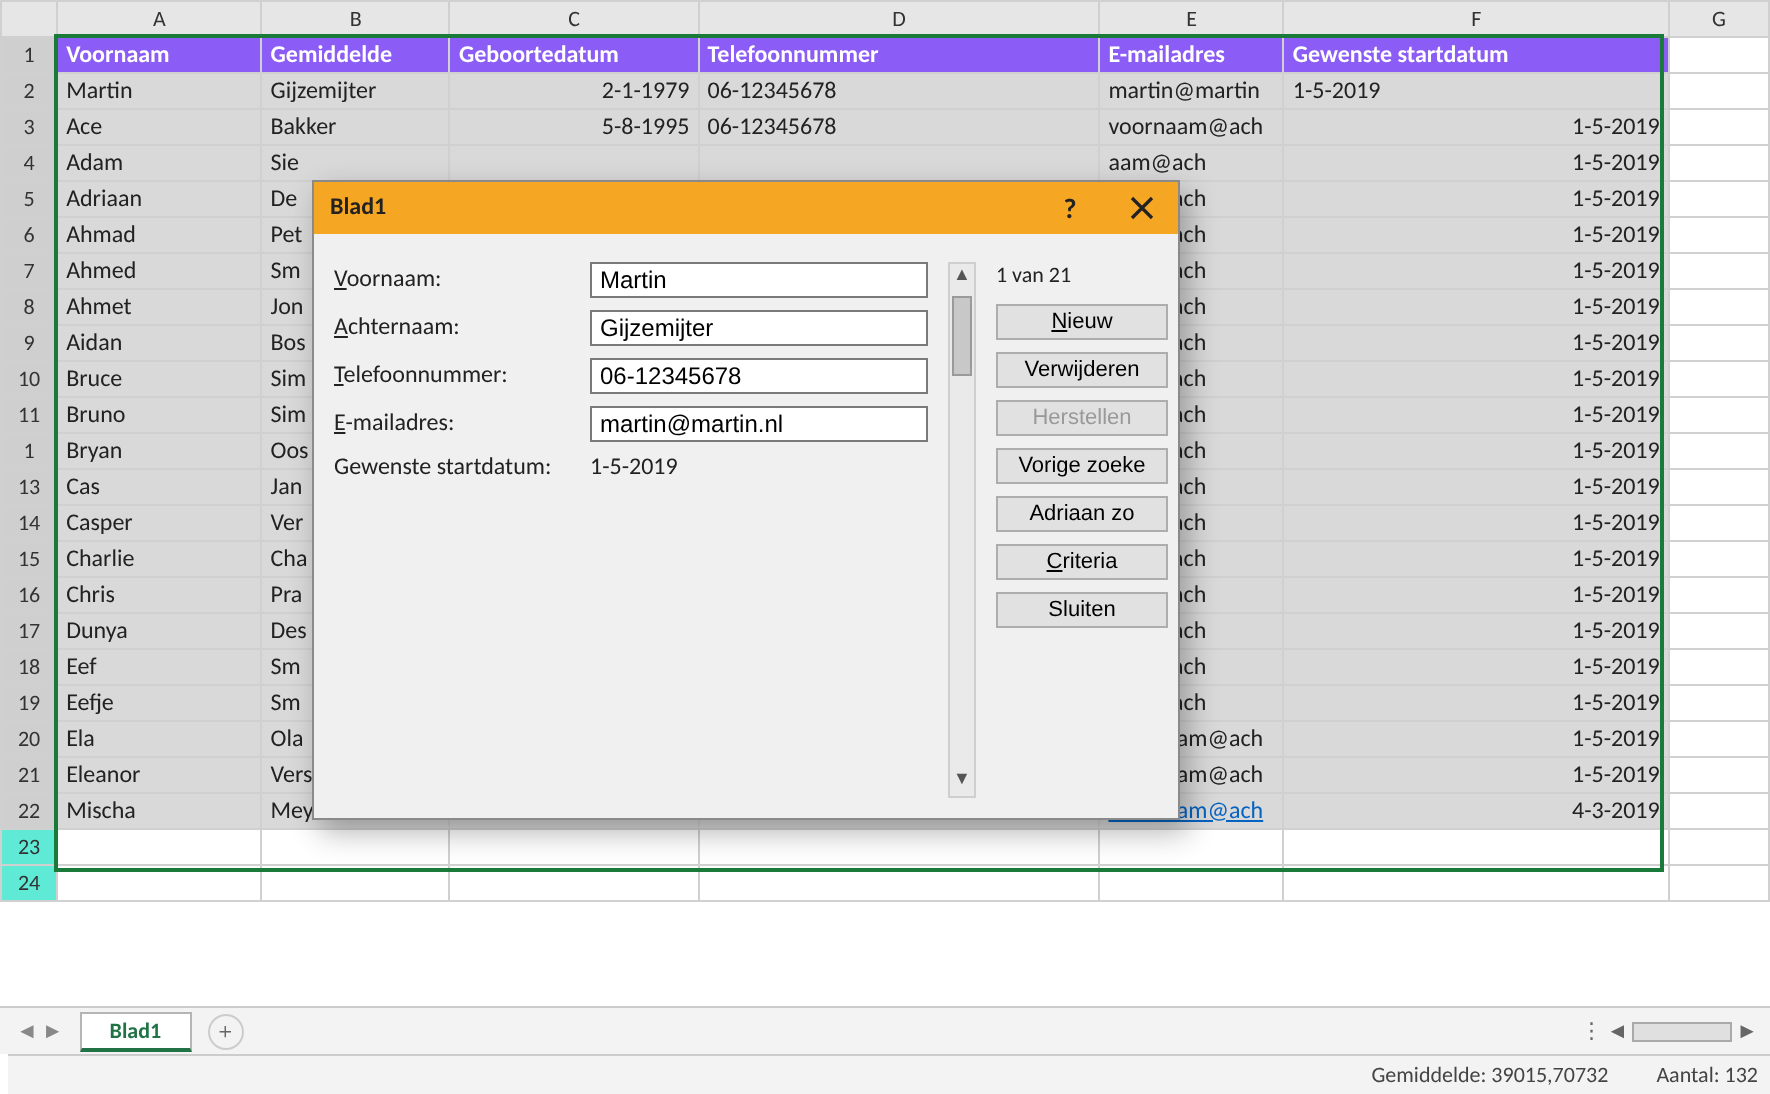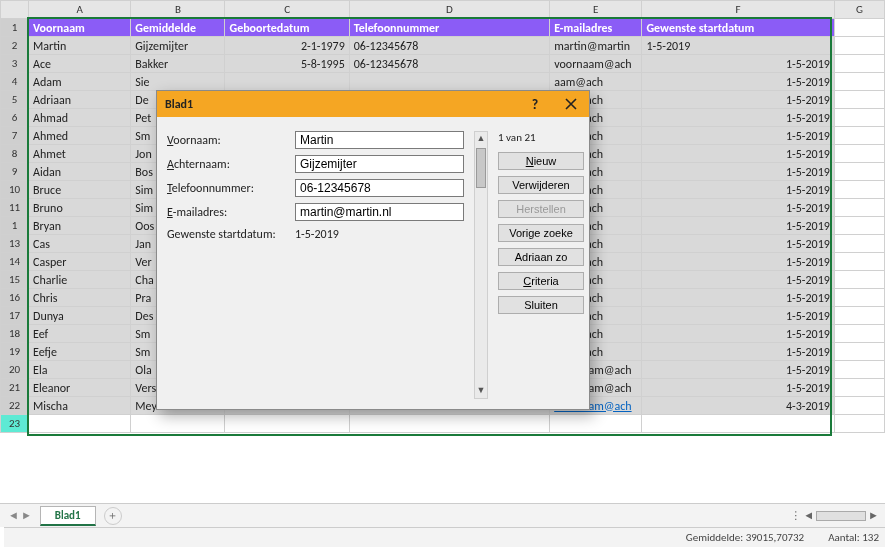--- a/index.html
+++ b/index.html
@@ -438,20 +438,30 @@
         <td>Mischa</td>
         <td>Meyer</td>
         <td class="rt">2-12-1995</td>
         <td>06-12345678</td>
         <td class="link">voornaam@ach</td>
         <td class="rt">4-3-2019</td>
         <td class="blank"></td>
       </tr>
       <tr>
         <th class="rownum">23</th>
+        <td></td>
+        <td></td>
+        <td></td>
+        <td></td>
+        <td></td>
+        <td></td>
+        <td></td>
+      </tr>
+      <tr>
+        <th class="rownum">24</th>
         <td></td>
         <td></td>
         <td></td>
         <td></td>
         <td></td>
         <td></td>
         <td></td>
       </tr>
     </tbody>
 </table>

